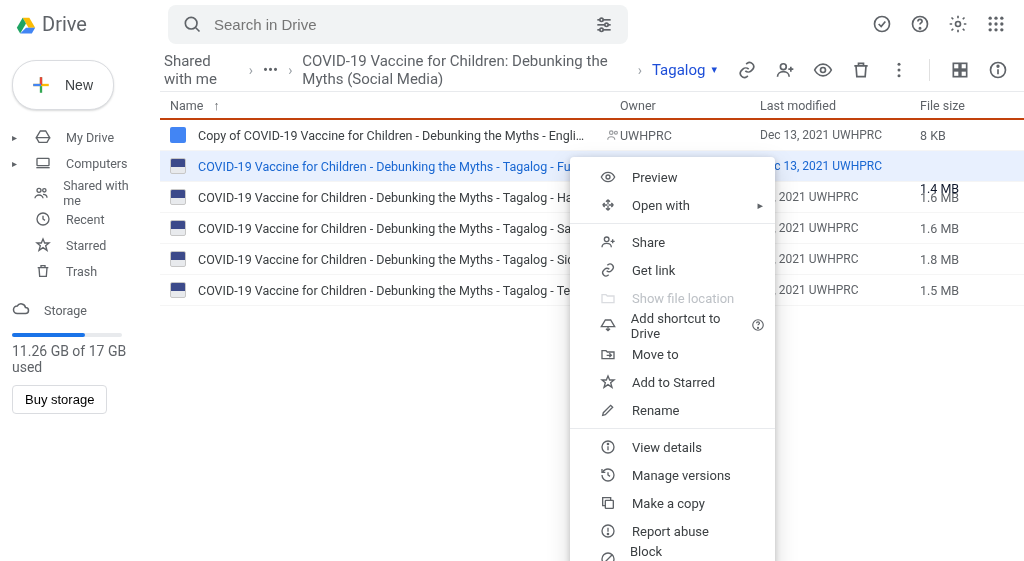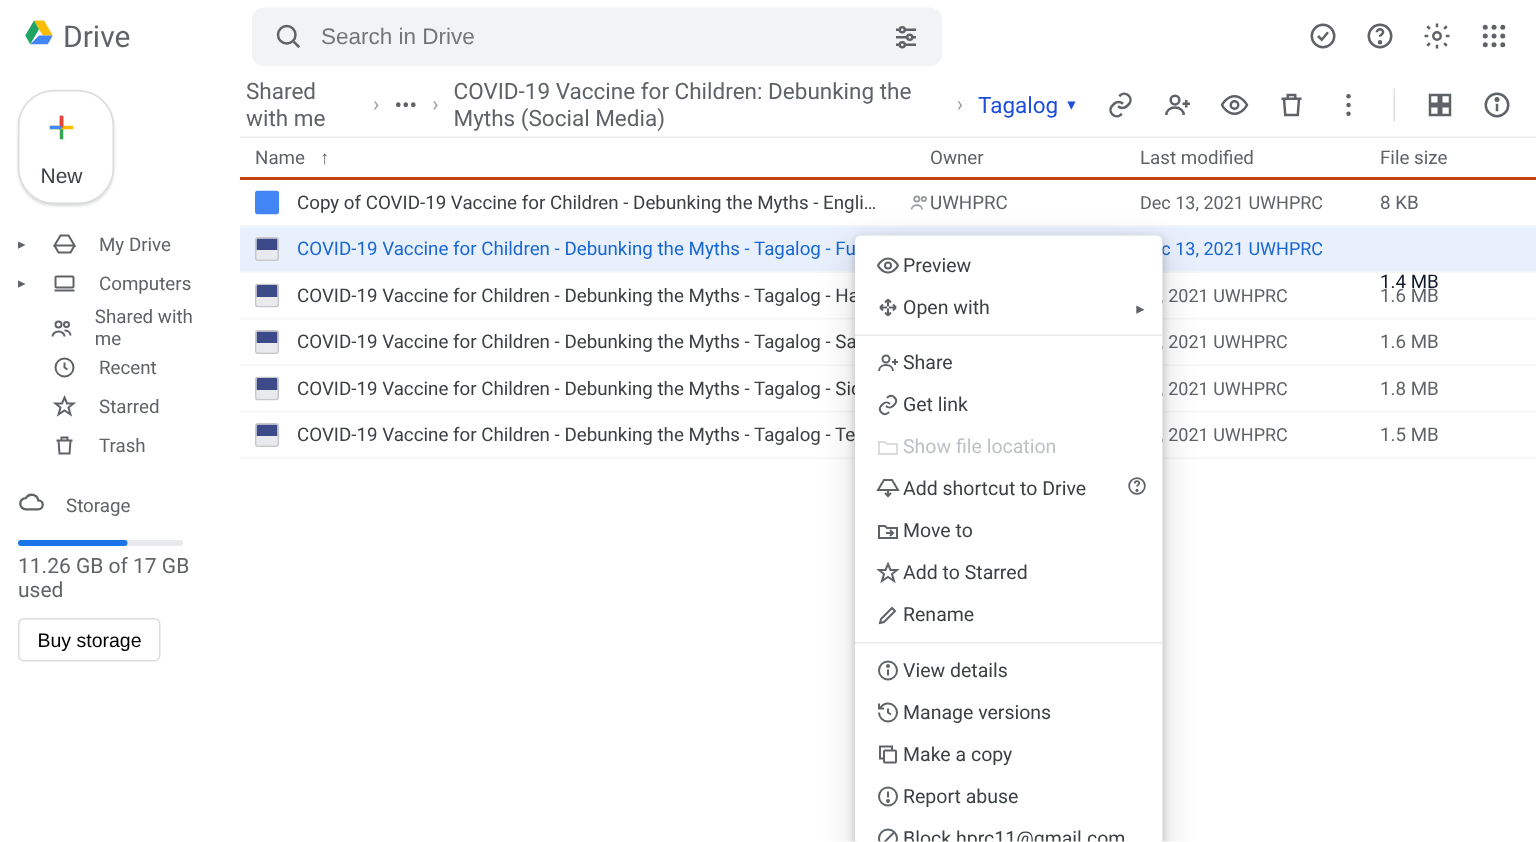--- a/index.html
+++ b/index.html
@@ -14,21 +14,21 @@
     position: relative;
   }
   
   .header {
     display: flex;
     align-items: center;
     height: 48px;
     padding: 0 12px;
     gap: 8px;
   }
-  .logo-wrap { display: flex; align-items: flex-start; gap: 6px; padding-left: 4px; width: 140px;}
+  .logo-wrap { display: flex; align-items: flex-end; gap: 6px; padding-left: 4px; width: 140px;}
   .logo-text { font-size: 20px; color: #5f6368; }
   .searchbar {
     flex: 0 0 460px;
     height: 39px;
     background: #f1f3f4;
     border-radius: 8px;
     display: flex;
     align-items: center;
     padding: 0 14px;
     gap: 12px;
@@ -49,21 +49,20 @@
   .body { display: flex; height: calc(100% - 48px); }
   .sidebar { width: 160px; padding: 8px 12px 8px 8px; }
   .new-btn {
     display: inline-flex; align-items: center; gap: 10px;
     padding: 10px 20px 10px 14px;
     border: 1px solid #dadce0; border-radius: 24px;
     font-size: 14px; color: #3c4043;
     box-shadow: 0 1px 2px rgba(60,64,67,.2);
     background: #fff;
     margin: 4px 0 14px 4px;
-    flex-direction: column;
   }
   .nav-item {
     display: flex; align-items: center; gap: 14px;
     height: 26px; padding: 0 8px 0 4px;
     color: #5f6368; font-size: 12.5px;
     border-radius: 0 14px 14px 0;
   }
   .nav-item .caret { width: 8px; color:#5f6368; font-size:10px;}
   .nav-item .nicon { width:18px; display:inline-flex; justify-content:center;}
   .nav-group2 { margin-top: 4px; }
@@ -131,22 +130,22 @@
   
   .ctx {
     position:absolute; left:570px; top:157px;
     width:205px; background:#fff;
     border-radius:4px;
     box-shadow: 0 2px 6px rgba(0,0,0,.2), 0 8px 24px rgba(0,0,0,.15);
     padding:6px 0;
     font-size:13px; color:#3c4043;
   }
   .ctx-item {
-    display:flex; align-items:center; 
-    height:28px; padding:0 14px;
+    display:flex; align-items:center; gap:14px;
+    height:28px; padding:0 30px;
     position:relative;
   }
   .ctx-item.disabled { color:#bdc1c6; }
   .ctx-sep { height:1px; background:#e8eaed; margin:4px 0; }
   .ctx-item .cicon { width:18px; display:inline-flex; color:#5f6368;}
   .ctx-item.disabled .cicon { color:#dadce0; }
   .ctx-item .chev { position:absolute; right:12px; color:#5f6368; font-size:11px;}
   .ctx-item .help { position:absolute; right:10px; color:#5f6368;}
 
   .plus-ico {

